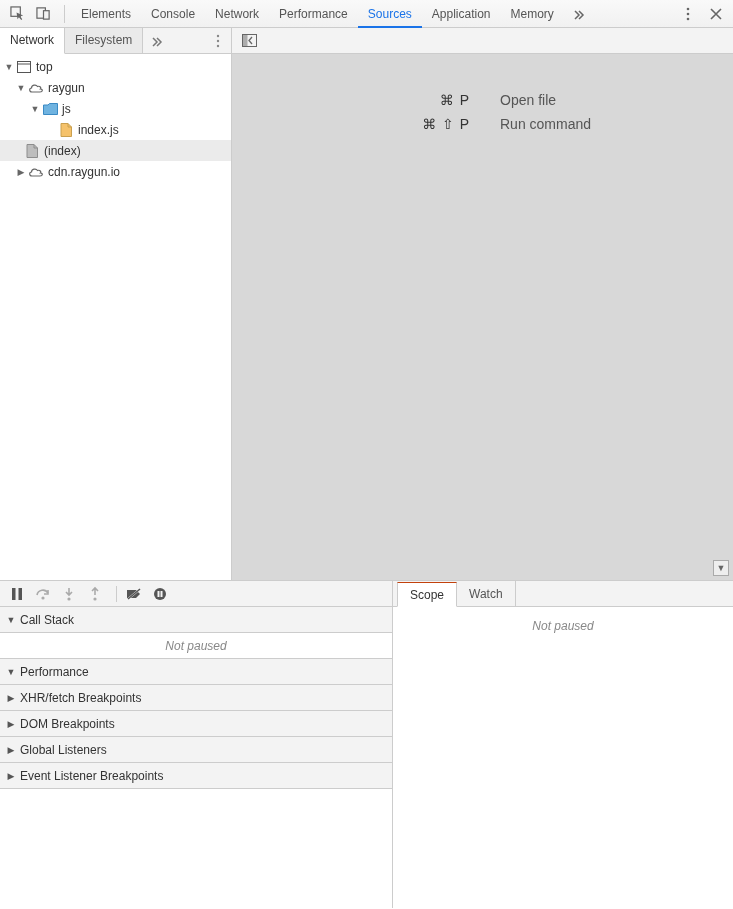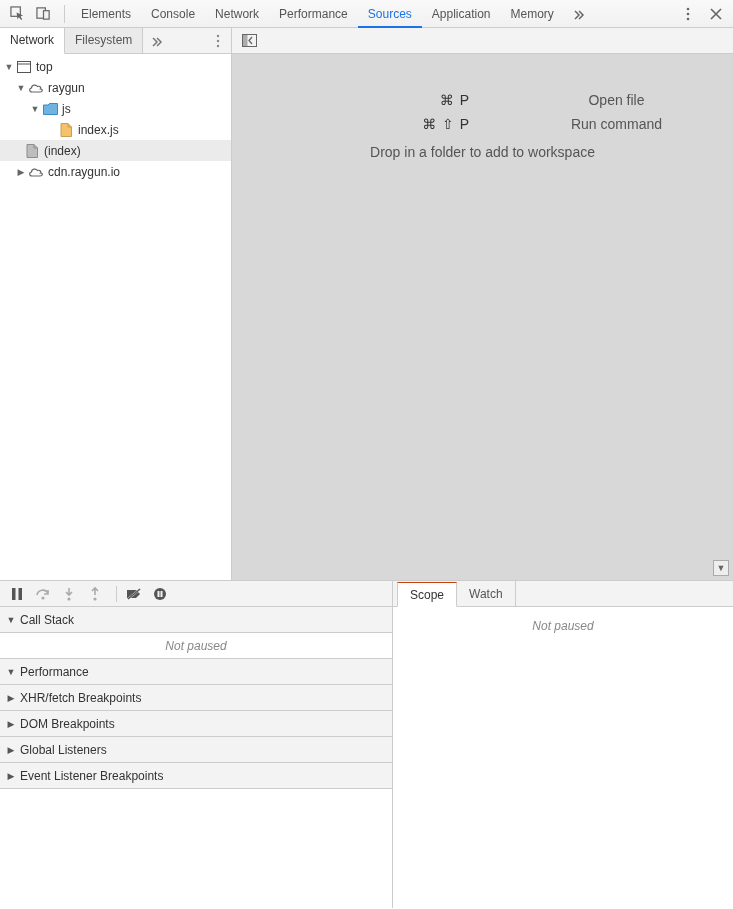--- a/index.html
+++ b/index.html
@@ -139,21 +139,21 @@
     color:#555;
     font-size:14px;
   }
   .hint-row {
     display:grid;
     grid-template-columns: 238px 1fr;
     column-gap:30px;
     margin:8px 0;
   }
   .hint-keys { text-align:right; font-family:inherit; color:#333; letter-spacing:1px;}
-  .hint-label { text-align:center; }
+  .hint-label { text-align:left; }
   .hint-center { text-align:center; margin-top:12px; }
   .editor-corner {
     position:absolute;
     bottom:4px; right:4px;
     width:16px;height:16px;
     border:1px solid #aaa;
     background:#eee;
     display:flex;align-items:center;justify-content:center;
     color:#666;
     font-size:9px;
@@ -389,21 +389,20 @@
   <div class="editor-area">
     <div class="editor-hint">
       <div class="hint-row">
         <span class="hint-keys">⌘ P</span>
         <span class="hint-label">Open file</span>
       </div>
       <div class="hint-row">
         <span class="hint-keys">⌘ ⇧ P</span>
         <span class="hint-label">Run command</span>
       </div>
-      <div class="hint-center">Drop in a folder to add to workspace</div>
     </div>
     <div class="editor-corner">▼</div>
   </div>
 </div>
 
 <div class="debugger">
   <div class="debugger-left">
 
     <div class="debug-toolbar">
       <div class="dbtn enabled">

